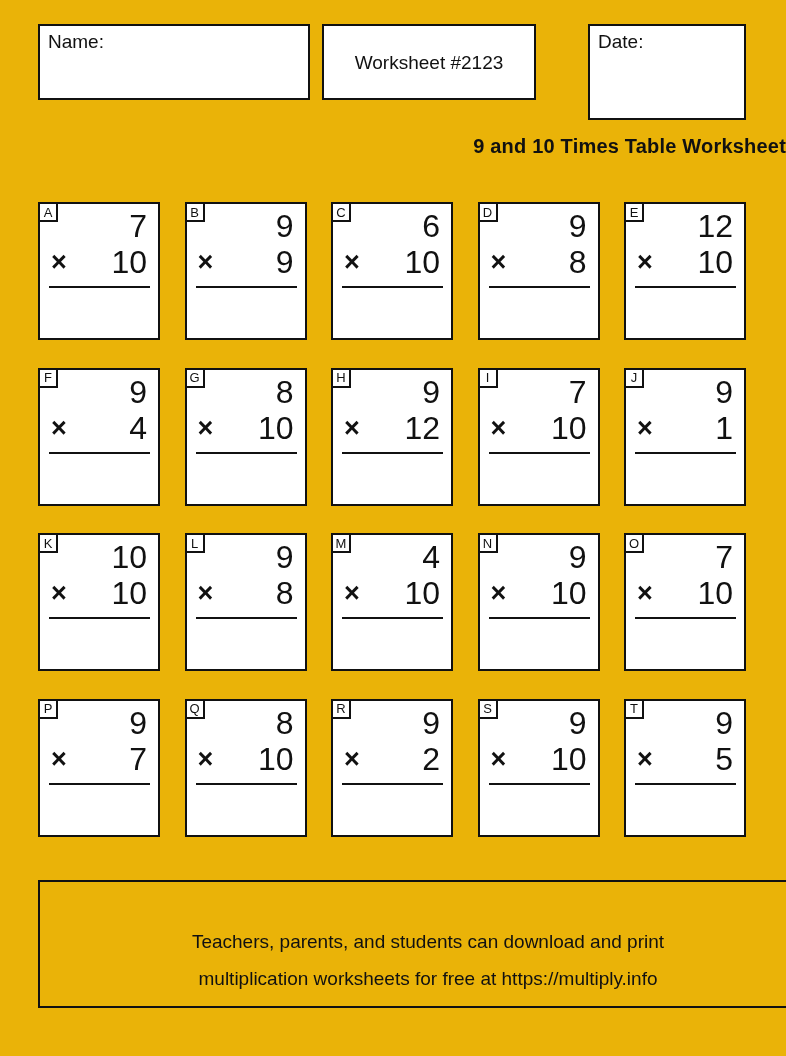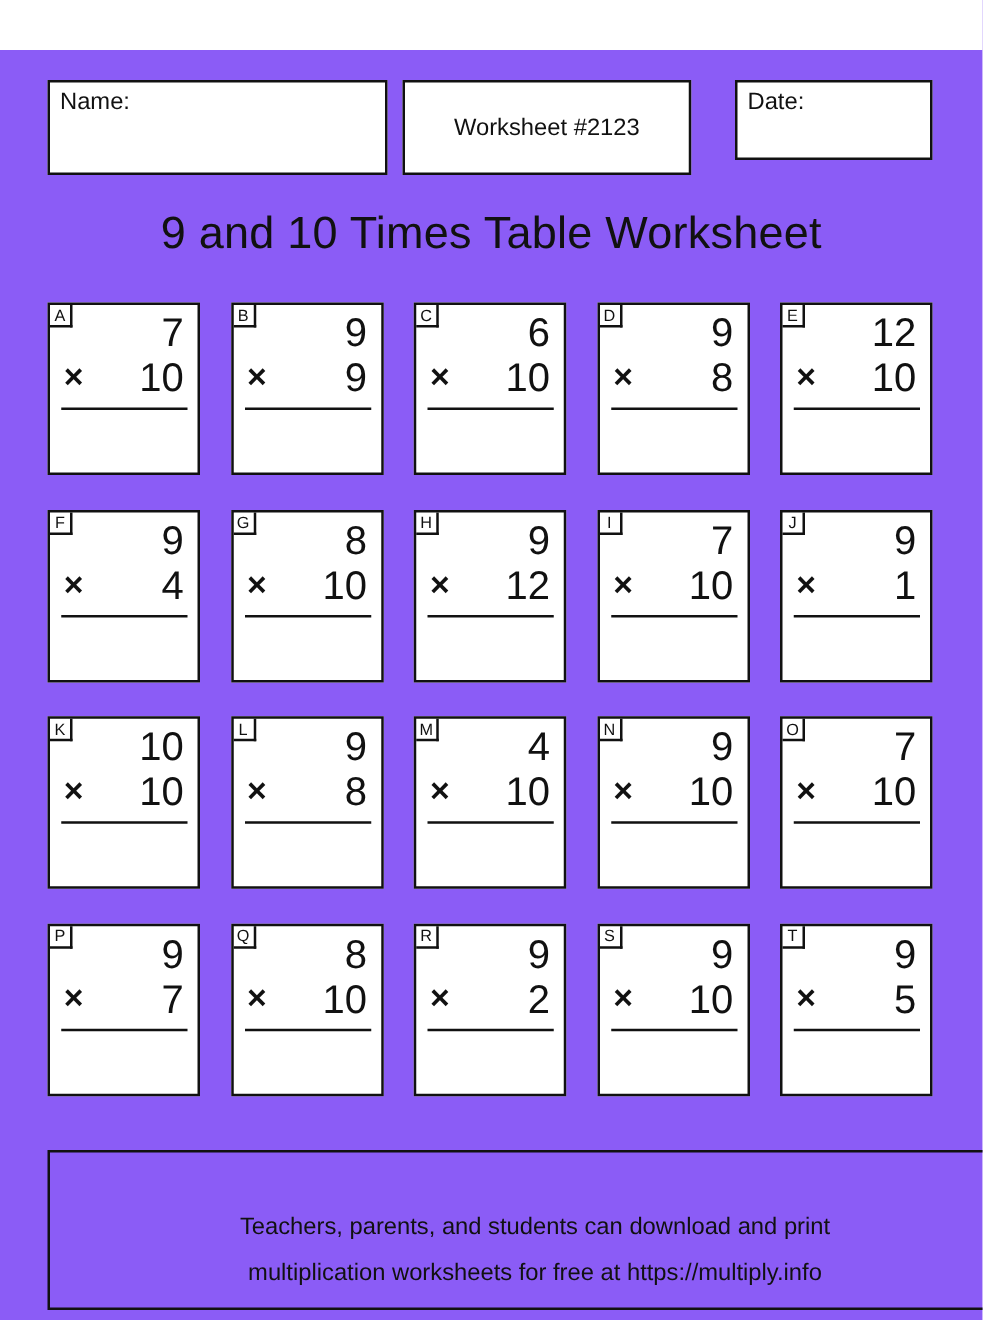--- a/index.html
+++ b/index.html
@@ -4,39 +4,39 @@
 <style>
   * { margin: 0; padding: 0; box-sizing: border-box; }
   html, body { background: #ffffff; }
   body {
     width: 786px; height: 1056px;
     font-family: "Liberation Sans", sans-serif;
     color: #111111;
     position: relative;
     overflow: hidden;
   }
-  .page { position: absolute; inset: 0; background: #8b5cf6; margin-top: 40px; }
+  .page { position: absolute; inset: 0; background: #eab308; }
 
   .hdr-box {
     position: absolute; top: 24px;
     border: 2.5px solid #111111;
     background: #ffffff;
   }
   .name-box  { left: 38px;  width: 272px; height: 76px; padding: 5px 8px; }
-  .ws-box    { left: 322px; width: 231px; height: 76px;
+  .ws-box    { left: 322px; width: 214px; height: 76px;
                display: flex; flex-direction: column; justify-content: center;
                align-items: center; text-align: center; }
-  .date-box  { left: 588px; width: 158px; height: 64px; padding: 5px 8px; }
+  .date-box  { left: 588px; width: 158px; height: 96px; padding: 5px 8px; }
   .hdr-label { font-size: 19px; line-height: 22px; }
   .ws-line   { font-size: 19px; line-height: 31px; }
 
   .title {
     position: absolute; top: 127px; left: 0; width: 100%;
-    text-align: center; font-size: 36px; line-height: 38px;
-    font-weight: 400; letter-spacing: 0.2px;
+    text-align: right; font-size: 20px; line-height: 38px;
+    font-weight: 700; letter-spacing: 0.2px;
   }
 
   .grid {
     position: absolute; left: 38px; top: 202px; width: 708px;
     display: grid;
     grid-template-columns: repeat(5, 122px);
     column-gap: 24.5px;
     grid-auto-rows: 138px;
     row-gap: 27.5px;
   }

